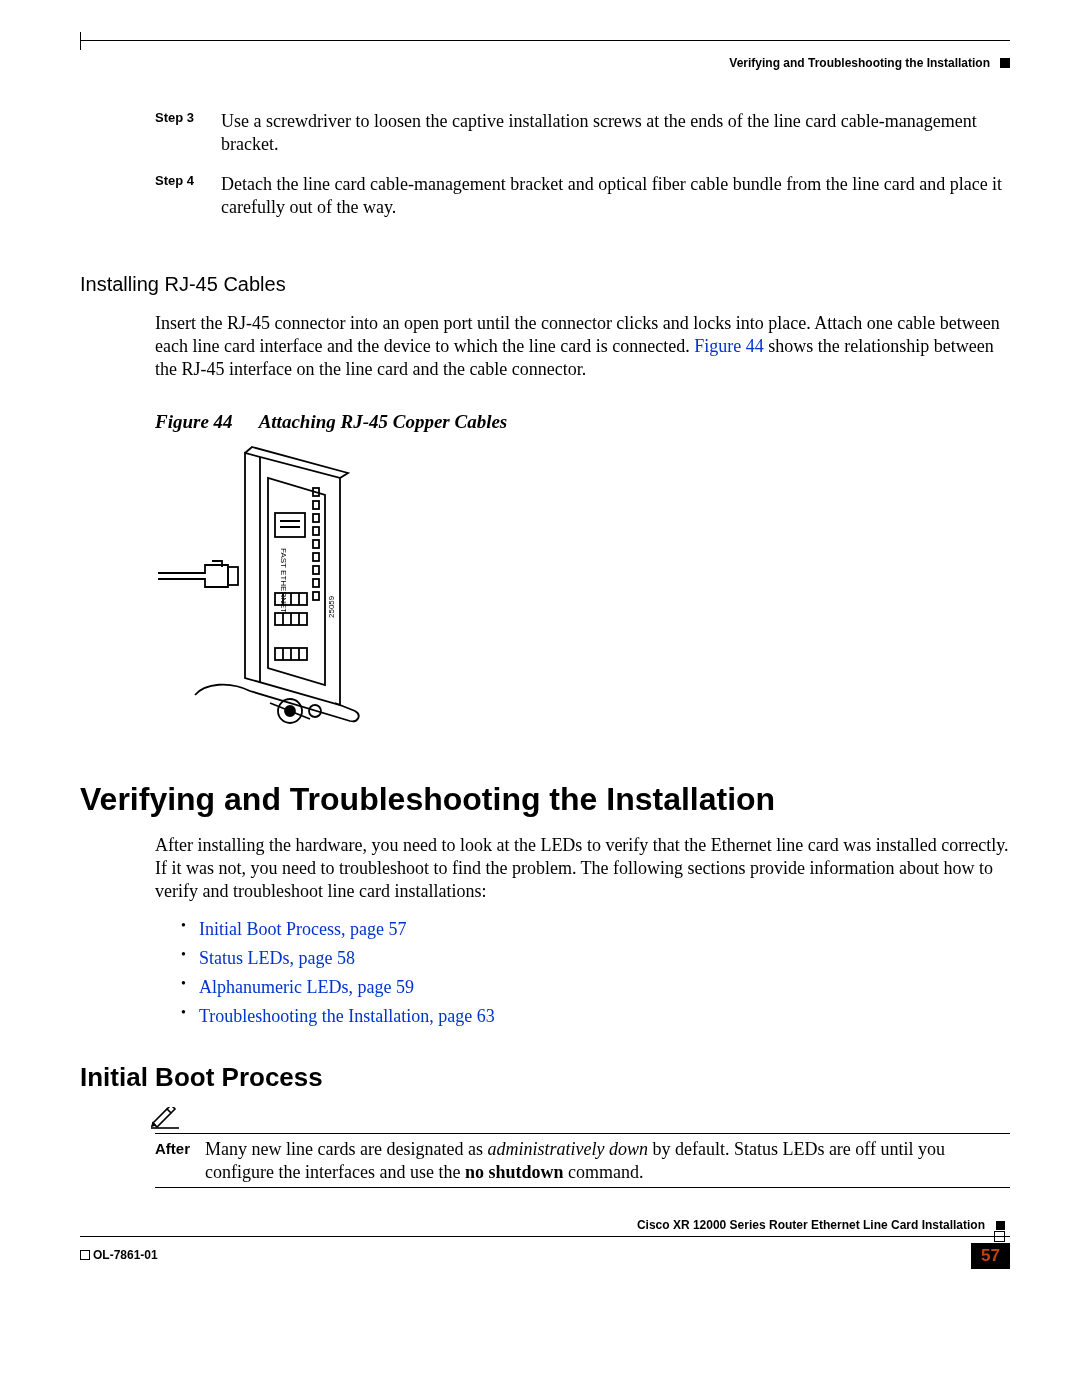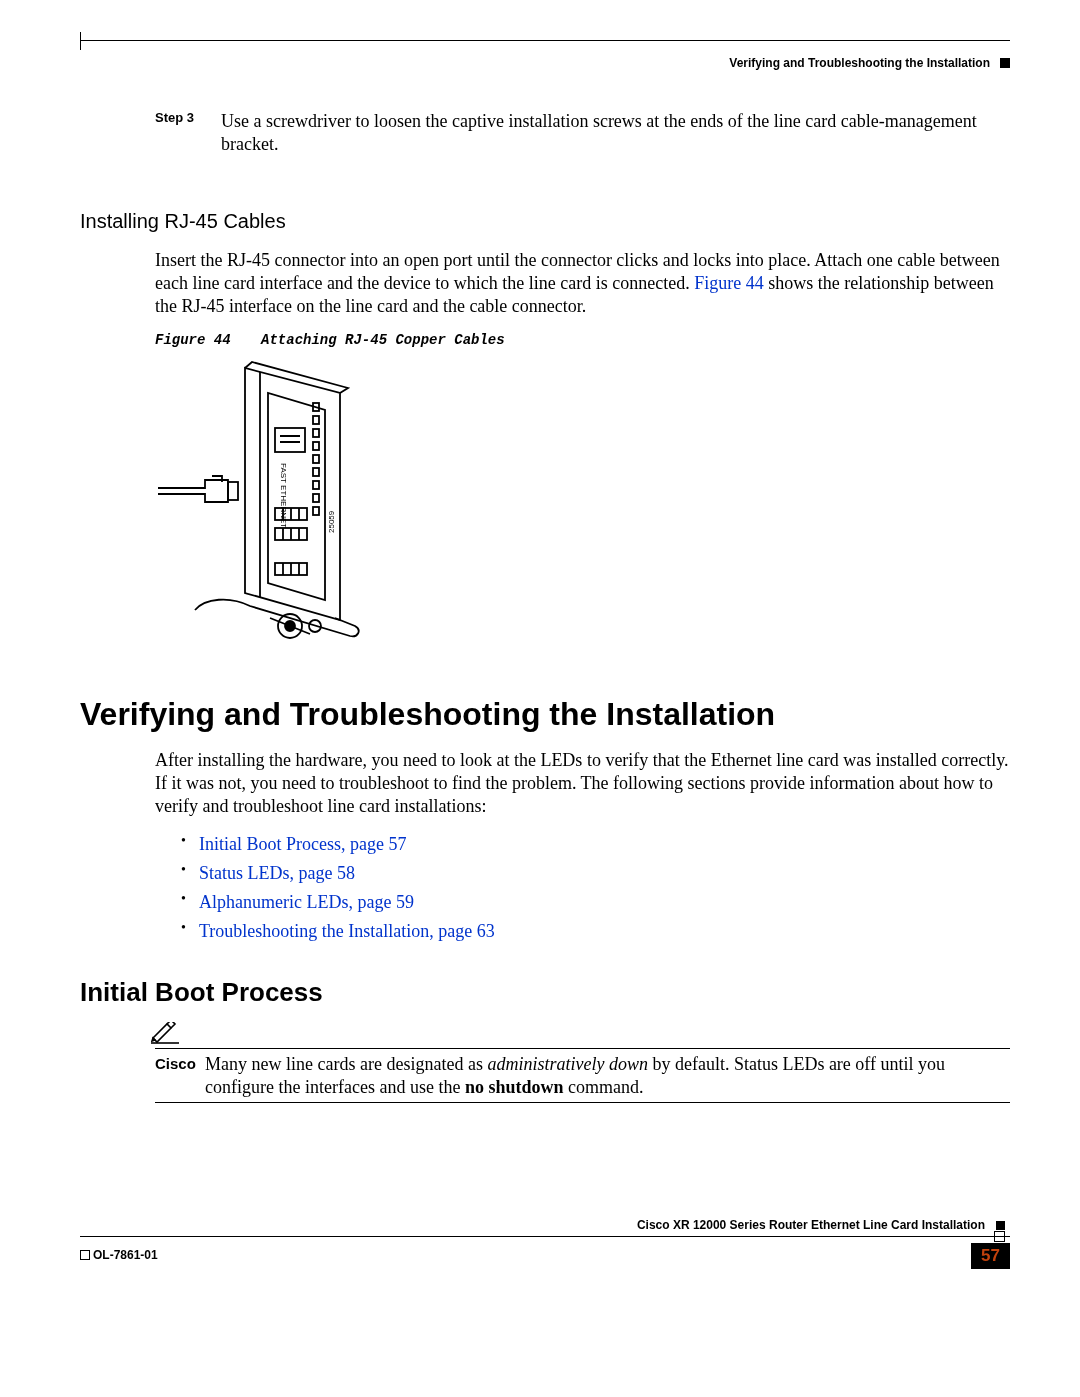--- a/index.html
+++ b/index.html
@@ -80,25 +80,25 @@
     margin-bottom: 16px;
     margin-left: -75px;
   }
   .para {
     font-size: 18px;
     line-height: 1.28;
     margin-bottom: 12px;
   }
   .link { color: #0033cc; }
   .fig-caption {
-    font-family: Liberation Mono, monospace;
+    font-family: Liberation Serif, serif;
     font-style: italic;
     font-weight: bold;
-    font-size: 14px;
-    margin-top: 14px;
+    font-size: 19px;
+    margin-top: 30px;
     margin-bottom: 10px;
   }
   .fig-caption .fignum { margin-right: 22px; }
   .figure-box {
     width: 235px;
     height: 300px;
     margin-left: -5px;
   }
   .h1 {
     font-family: Arial, Helvetica, sans-serif;
@@ -232,20 +232,24 @@
   <div class="header-square">
     <span class="header-chapter">Verifying and Troubleshooting the Installation</span>
     <span class="sq"></span>
   </div>
 
   <div class="content">
 
     <div class="step-row">
       <div class="step-label">Step 3</div>
       <div class="step-body">Use a screwdriver to loosen the captive installation screws at the ends of the line card cable-management bracket.</div>
+    </div>
+    <div class="step-row">
+      <div class="step-label">Step 4</div>
+      <div class="step-body">Detach the line card cable-management bracket and optical fiber cable bundle from the line card and place it carefully out of the way.</div>
     </div>
 
     <div class="h3">Installing RJ-45 Cables</div>
 
     <div class="para">
       <span>Insert the RJ-45 connector into an open port until the connector clicks and locks into place. Attach one cable between each line card interface and the device to which the line card is connected. </span><span class="link">Figure 44</span><span> shows the relationship between the RJ-45 interface on the line card and the cable connector.</span>
     </div>
 
     <div class="fig-caption">
       <span class="fignum">Figure 44</span>
@@ -316,21 +320,21 @@
         <svg width="28" height="22" viewBox="0 0 28 22">
             <g stroke="#000" stroke-width="1.6" fill="none">
               <path d="M2 20 L16 6 L20 10 L6 24 Z" transform="translate(0,-4)"></path>
               <path d="M16 6 L20 2 L24 6 L20 10" transform="translate(0,-4)"></path>
               <path d="M2 20 L1 23 L4 22 Z" fill="#000" transform="translate(0,-4)"></path>
               <path d="M0 21 L28 21"></path>
             </g>
           </svg>
       </div>
       <div class="note-row">
-        <div class="note-label">Cisco</div>
+        <div class="note-label">After</div>
         <div class="note-body">
           <span>Many new line cards are designated as </span><span class="em">administratively down</span><span> by default. Status LEDs are off until you configure the interfaces and use the </span><span class="bold">no shutdown</span><span> command.</span>
         </div>
       </div>
     </div>
 
   </div>
 
   <div class="footer-sq"></div>
   <div class="footer-sq2"></div>

